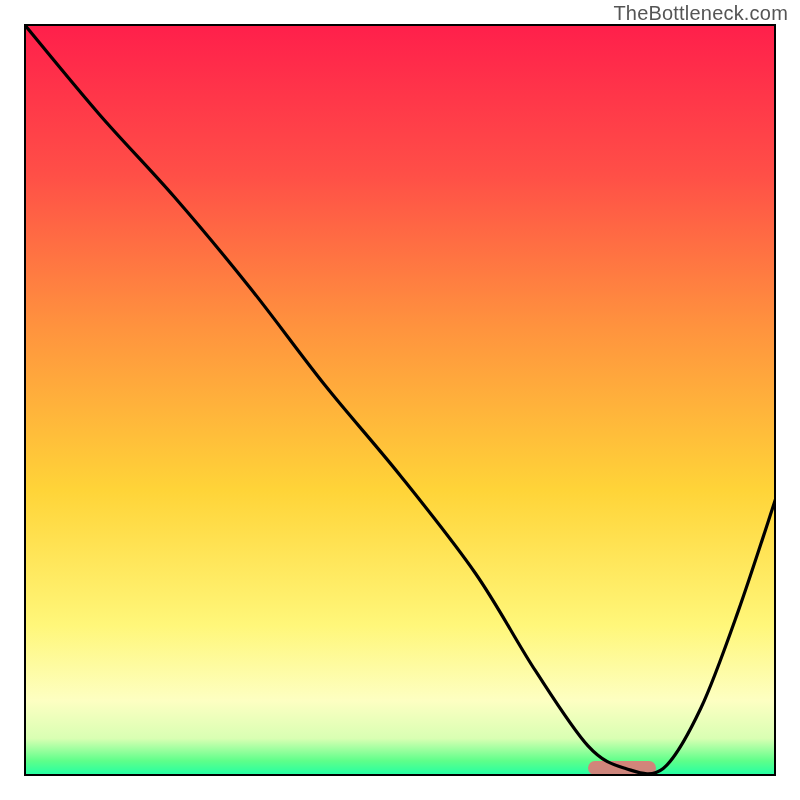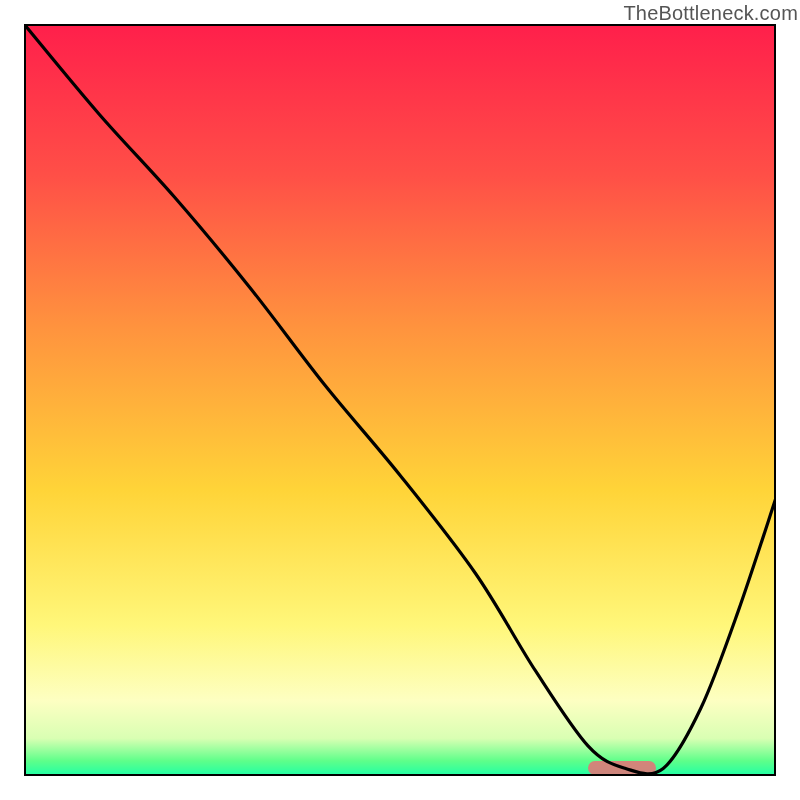--- a/index.html
+++ b/index.html
@@ -12,21 +12,21 @@
   }
   .outer {
     position: relative;
     width: 800px;
     height: 800px;
     background: #ffffff;
   }
   .watermark {
     position: absolute;
     top: 2px;
-    right: 2px;
+    right: 12px;
     color: #555555;
     font-size: 20px;
     font-weight: 400;
     letter-spacing: 0.2px;
     z-index: 20;
   }
   .frame {
     position: absolute;
     left: 24px;
     top: 24px;

